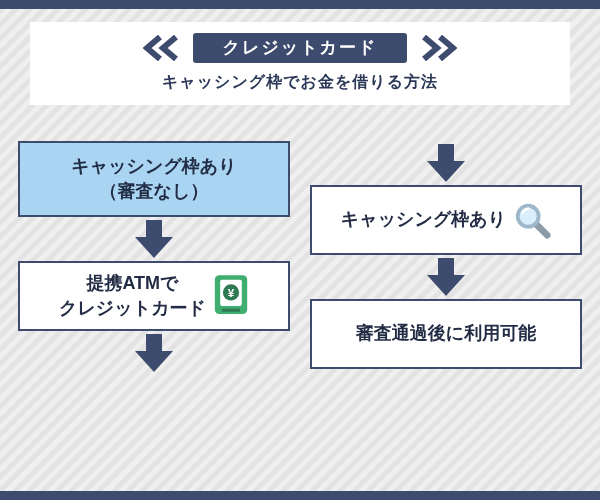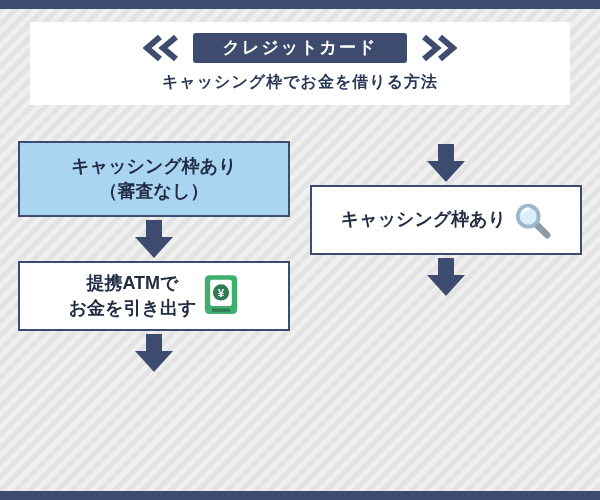--- a/index.html
+++ b/index.html
@@ -95,21 +95,21 @@
         <div class="box r1 blue">
           <span class="box-text">キャッシング枠あり
 （審査なし）</span>
         </div>
         <div class="arrow">
           <span class="stem"></span>
           <span class="head"></span>
         </div>
         <div class="box r2">
           <span class="box-text">提携ATMで
-お金を引き出す</span>
+クレジットカード</span>
           <svg width="36" height="44" viewBox="0 0 40 48">
             <rect x="2" y="1" width="36" height="43" rx="5" fill="#3fae6e"></rect>
             <rect x="8" y="6" width="24" height="29" rx="2" fill="#ffffff"></rect>
             <circle cx="20" cy="20" r="9" fill="#2f7a52"></circle>
             <text x="20" y="25" font-size="13" fill="#ffffff" text-anchor="middle" font-weight="bold">¥</text>
             <rect x="10" y="38" width="20" height="3.5" fill="#2f7a52"></rect>
           </svg>
         </div>
         <div class="arrow">
           <span class="stem"></span>
@@ -127,19 +127,22 @@
           <svg width="38" height="38" viewBox="0 0 40 40">
             <line x1="24" y1="24" x2="36" y2="36" stroke="#8d9aa8" stroke-width="7" stroke-linecap="round"></line>
             <circle cx="16" cy="16" r="11" fill="#dbeefc" stroke="#9db7cb" stroke-width="4"></circle>
             <path d="M10 12 a8 8 0 0 1 6 -4" fill="none" stroke="#ffffff" stroke-width="3" stroke-linecap="round"></path>
           </svg>
         </div>
         <div class="arrow">
           <span class="stem"></span>
           <span class="head"></span>
         </div>
+        <div class="box r3">
+          <span class="box-text">審査通過後に利用可能</span>
+        </div>
       </div>
 
     </div>
   </div>
 
   <div class="bar bottom"></div>
 </div>
 
 </body></html>

